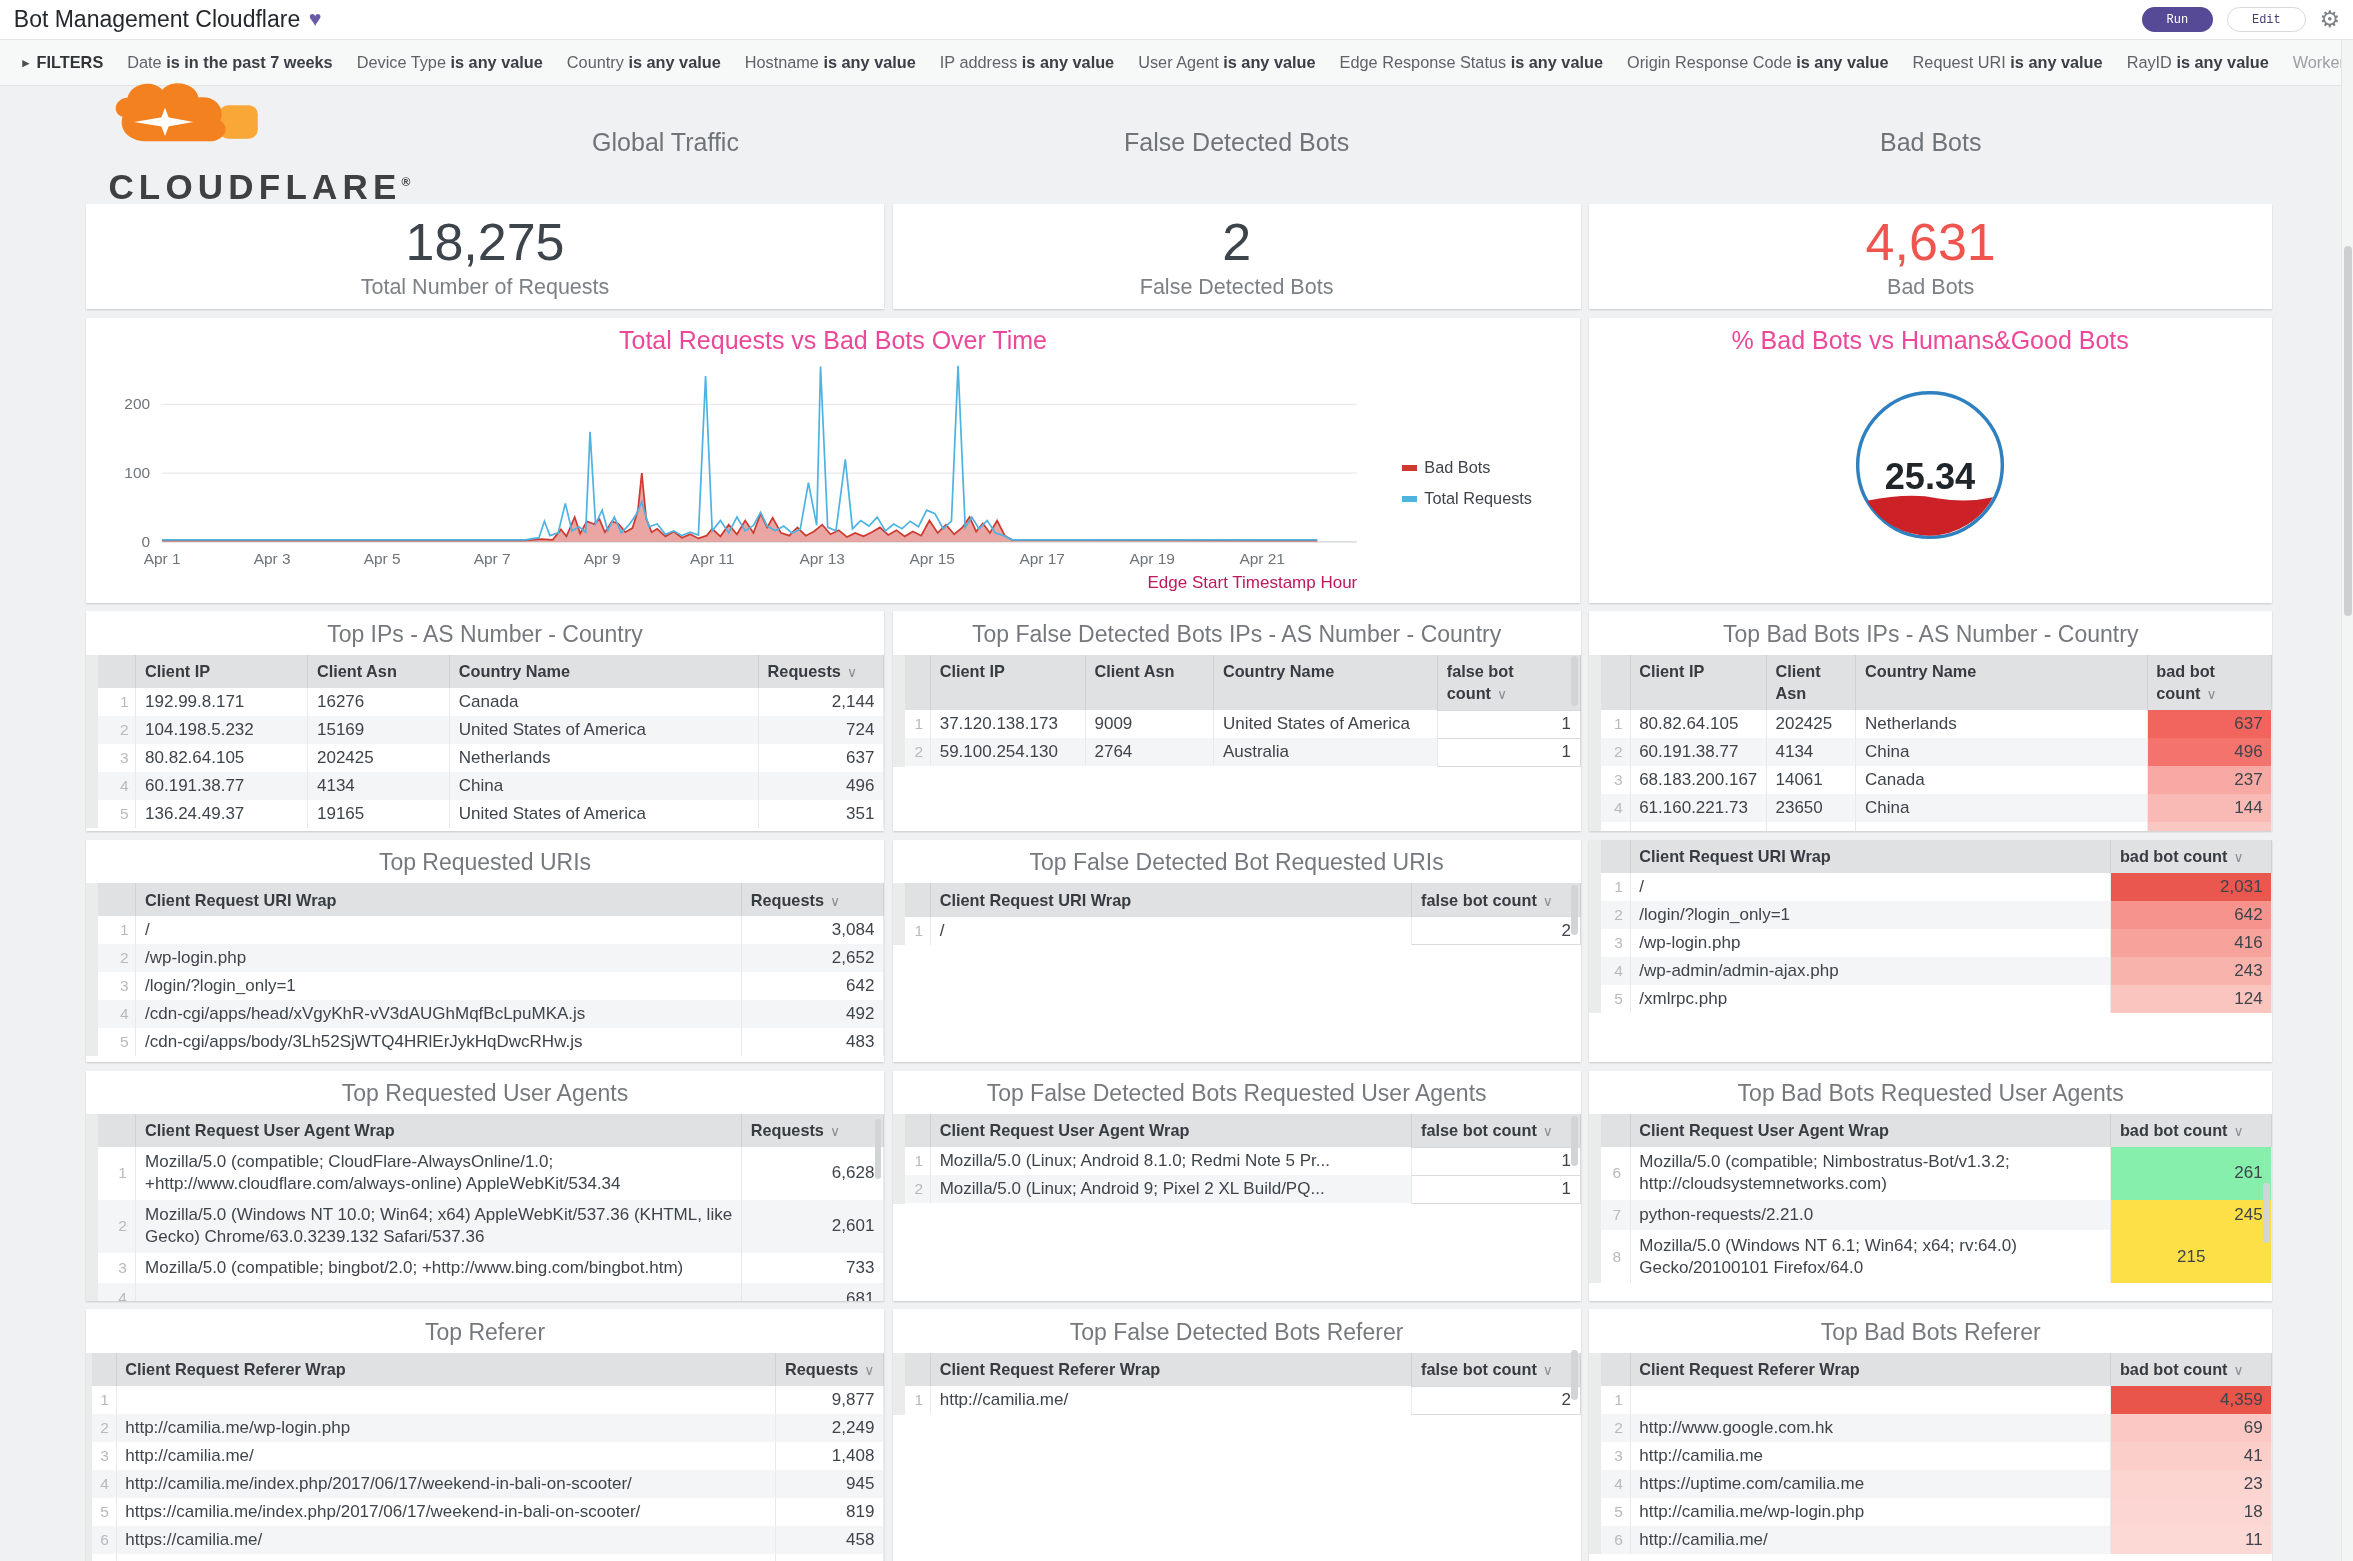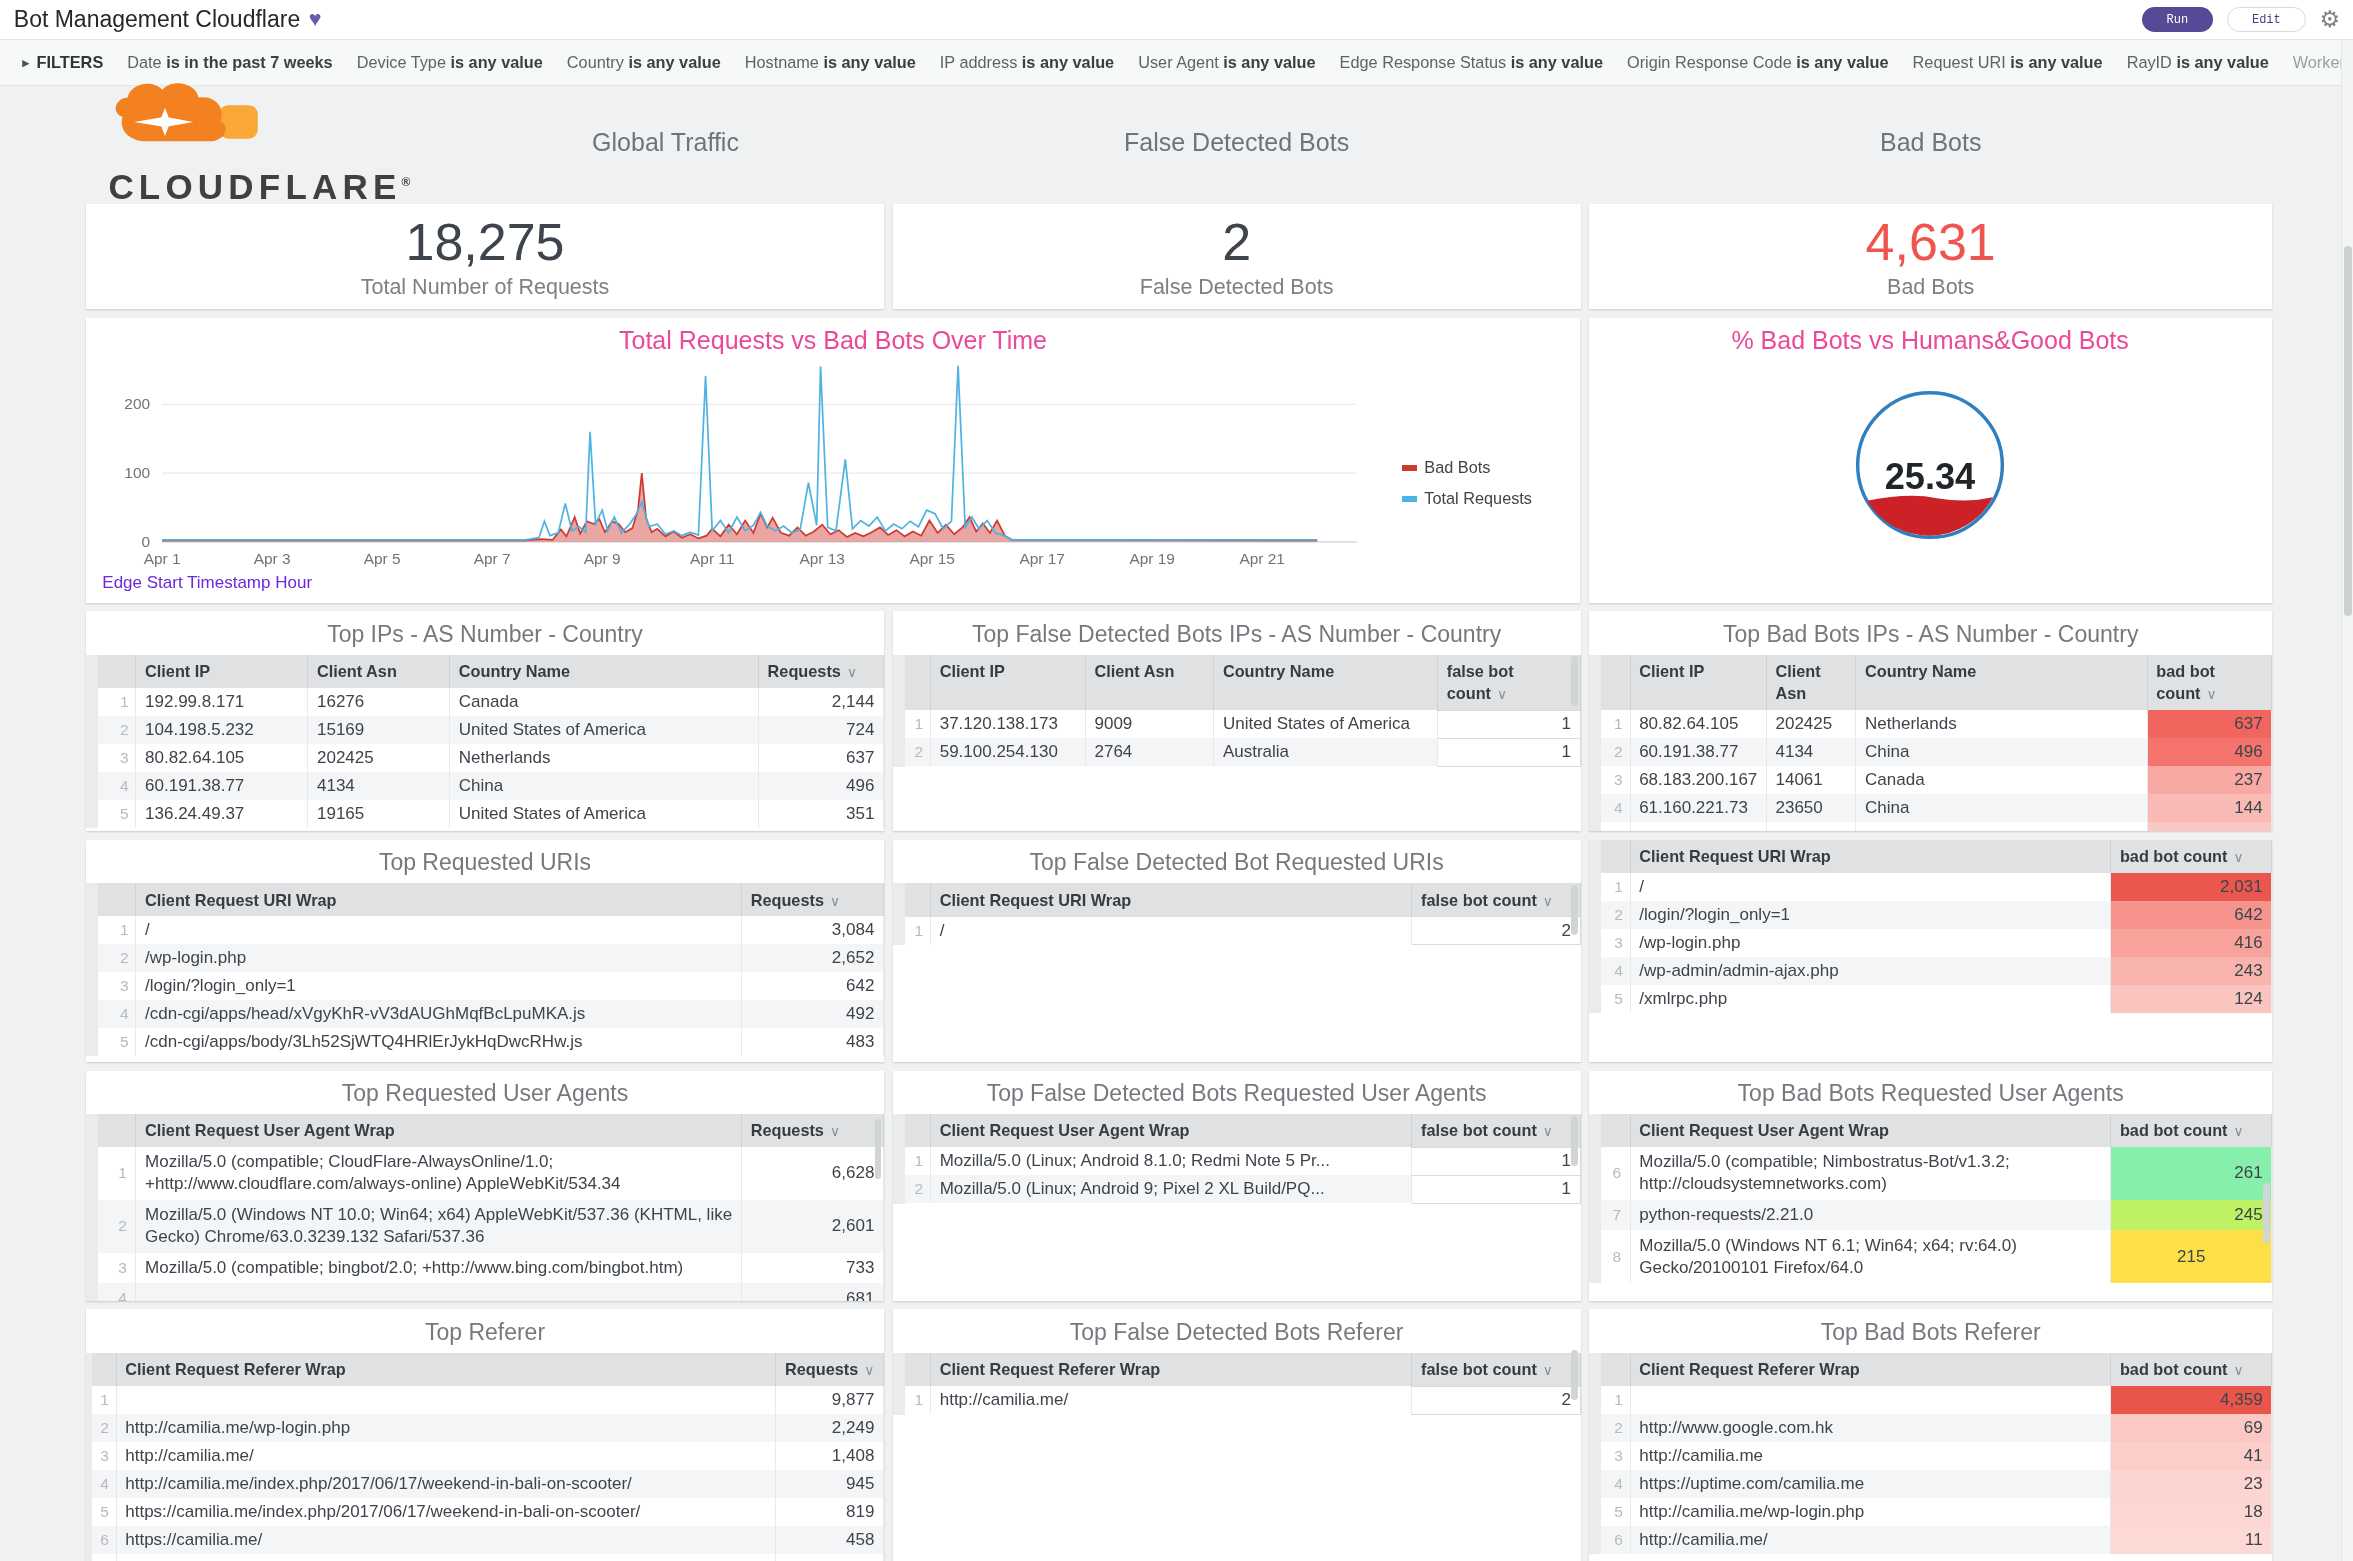--- a/index.html
+++ b/index.html
@@ -46,21 +46,21 @@
   .cf-word sup{font-size:12px;letter-spacing:0}
   
   .kpi{height:105px;text-align:center}
   .kpi-num{font-size:52px;color:#3e444b;margin-top:10.3px;line-height:1.1}
   .kpi-num.red{color:#ef554e}
   .kpi-label{font-size:21.5px;color:#7c8187;margin-top:3.4px}
   
   .chart-tile{height:285px;padding-top:8.6px}
   .c-title{font-size:25px;color:#ec4899;text-align:center;margin-bottom:1.7px}
   .chart-wrap{position:relative;padding-left:16.3px}
-  .axis-title{width:1255px;text-align:left;font-size:17px;color:#6d28d9;margin-top:-1.7px}
+  .axis-title{width:1255px;text-align:right;font-size:17px;color:#be185d;margin-top:-1.7px}
   .legend{position:absolute;right:48px;top:101px;font-size:16.3px;color:#3e444b}
   .legend .li{display:flex;align-items:center;gap:7.7px;margin-bottom:12px}
   .legend .sw{width:14.6px;height:6px;display:inline-block}
   .gauge-tile{height:285px;padding-top:8.6px;text-align:center}
   
   .h-t1{height:220px}.h-t2{height:222px}.h-t3{height:230px}.h-t4{height:344px}
   .t-title{font-size:23px;color:#75797e;text-align:center;margin:9.5px 0 6.9px}
   .twrap{display:flex;align-items:stretch}
   .gutter{width:12px;background:#eaebeb}
   table{border-collapse:collapse;table-layout:fixed;flex:1}
@@ -584,21 +584,21 @@
             </thead>
             <tbody>
               <tr>
                 <td class="num">6</td>
                 <td>Mozilla/5.0 (compatible; Nimbostratus-Bot/v1.3.2; http://cloudsystemnetworks.com)</td>
                 <td class="r" style="background: #86efac;">261</td>
               </tr>
               <tr>
                 <td class="num">7</td>
                 <td>python-requests/2.21.0</td>
-                <td class="r" style="background: #bef264;">245</td>
+                <td class="r" style="background: #fde047;">245</td>
               </tr>
               <tr>
                 <td class="num">8</td>
                 <td>Mozilla/5.0 (Windows NT 6.1; Win64; x64; rv:64.0) Gecko/20100101 Firefox/64.0</td>
                 <td class="r" style="background: #fde047; text-align: center;">215</td>
               </tr>
             </tbody>
           </table>
         </div>
       <div class="scroll-thumb" style="top:112px;height:60px"></div>

